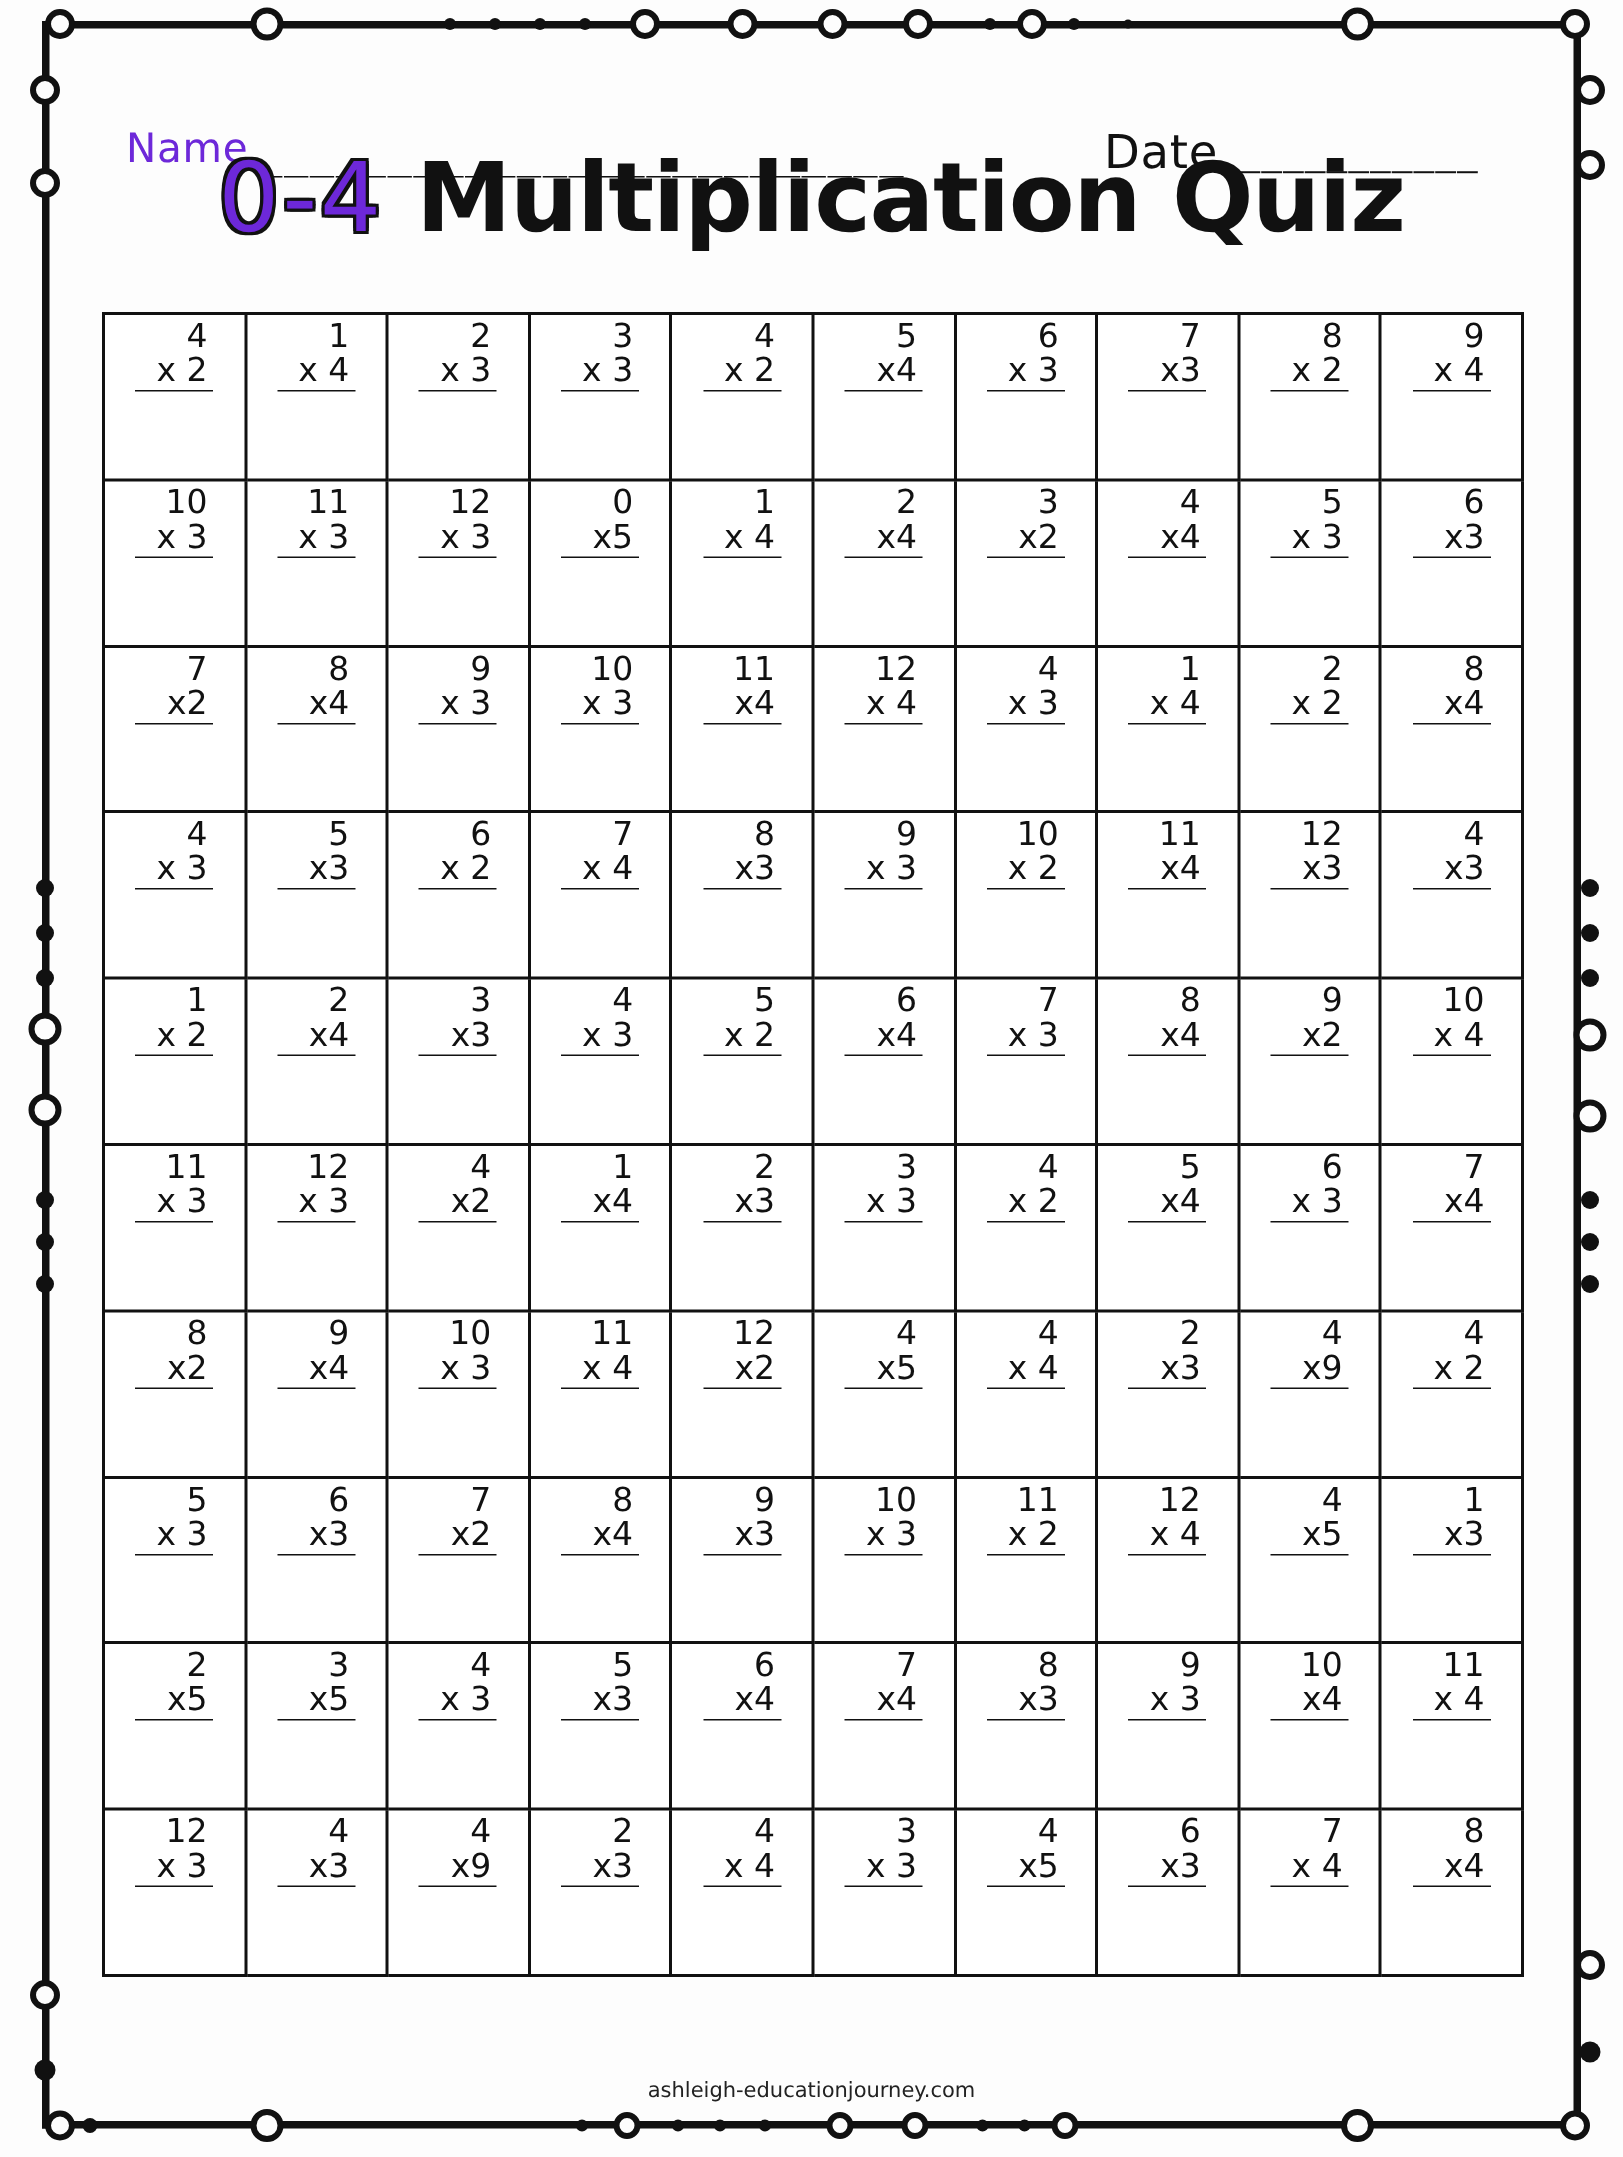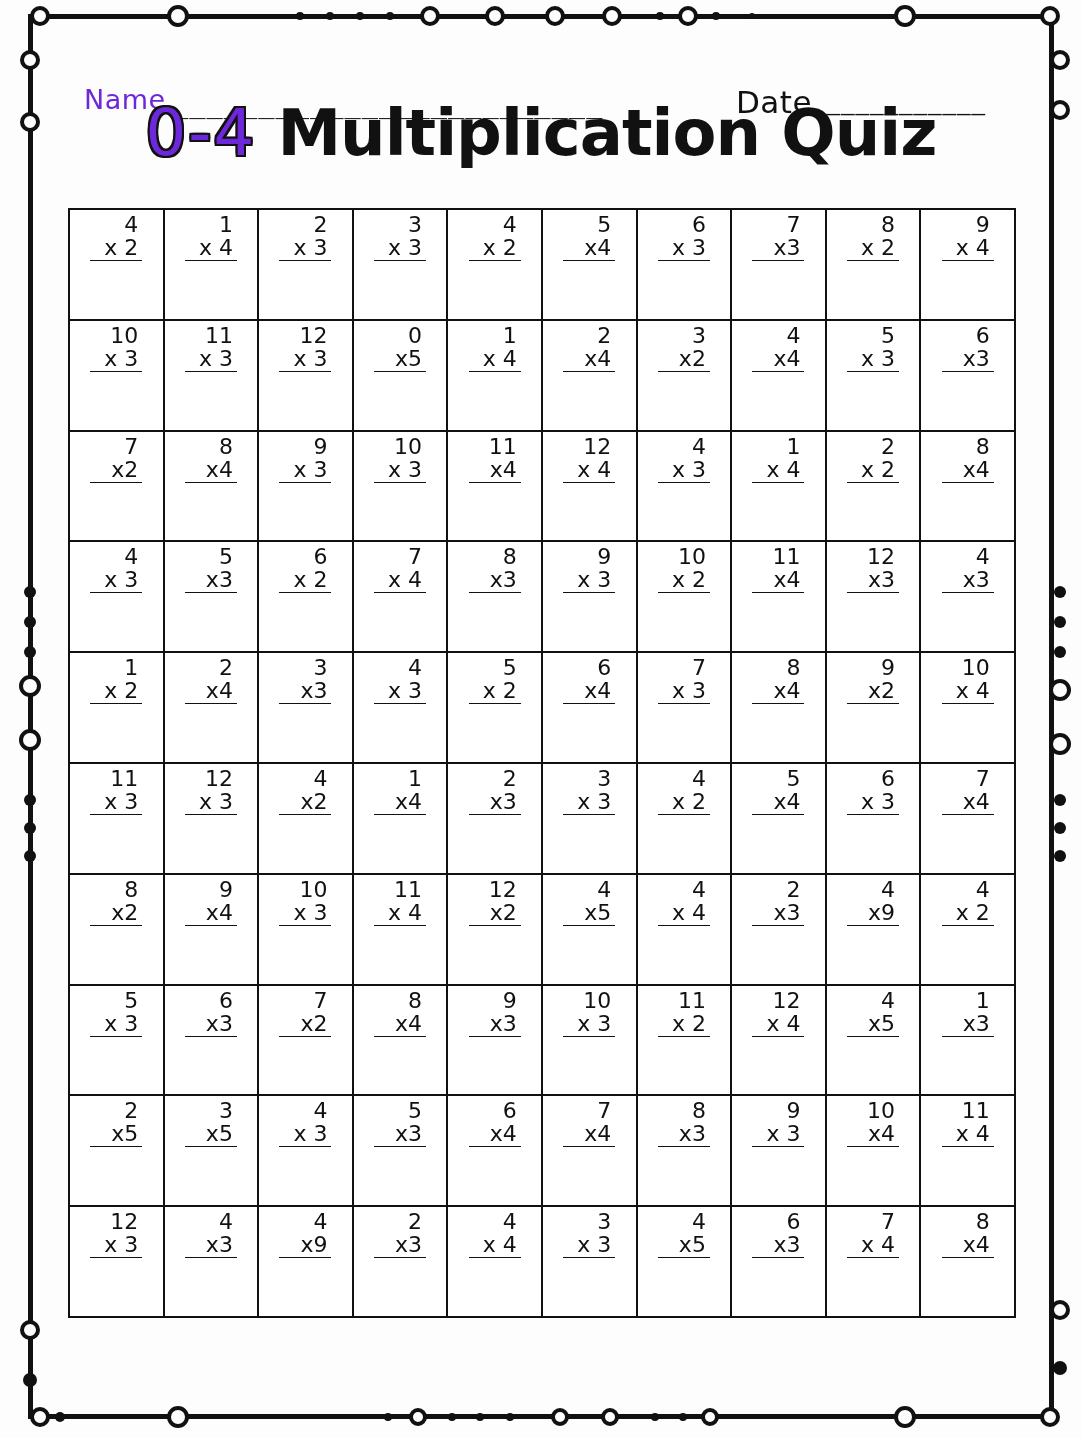--- a/index.html
+++ b/index.html
@@ -551,14 +551,15 @@
         <div class="prob"><div class="prob-inner"><span class="top-num">6</span><span class="bot-row">x3</span></div></div>
       </div>
       <div class="cell">
         <div class="prob"><div class="prob-inner"><span class="top-num">7</span><span class="bot-row">x 4</span></div></div>
       </div>
       <div class="cell">
         <div class="prob"><div class="prob-inner"><span class="top-num">8</span><span class="bot-row">x4</span></div></div>
       </div>
     </div>
 
+  <div class="footer">ashleigh-educationjourney.com</div>
 
 </div>
 
 </body></html>

